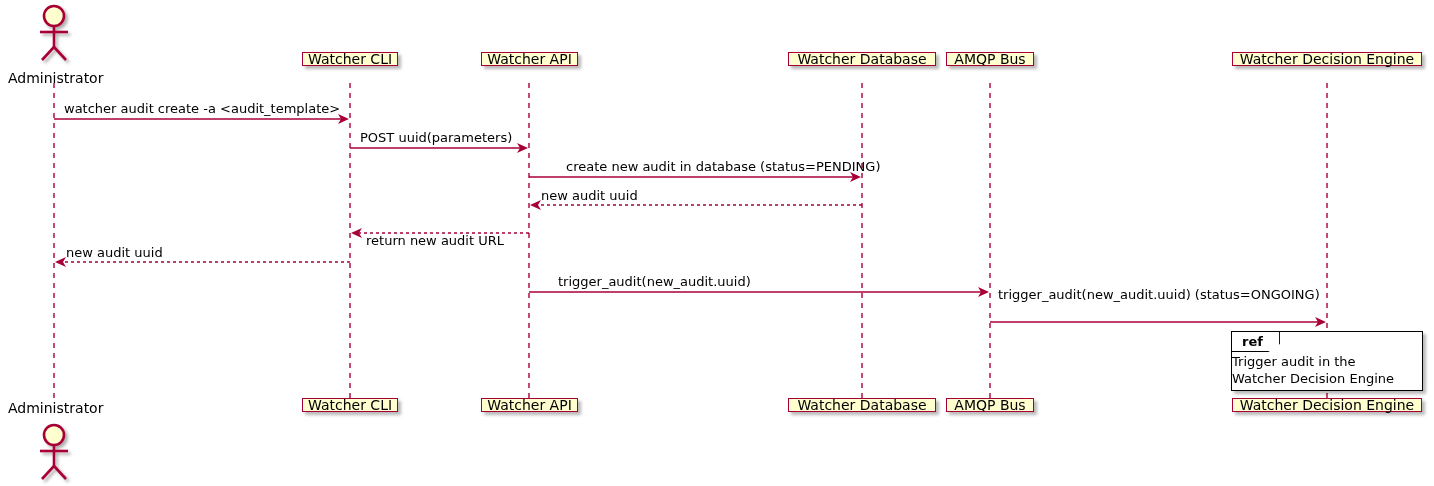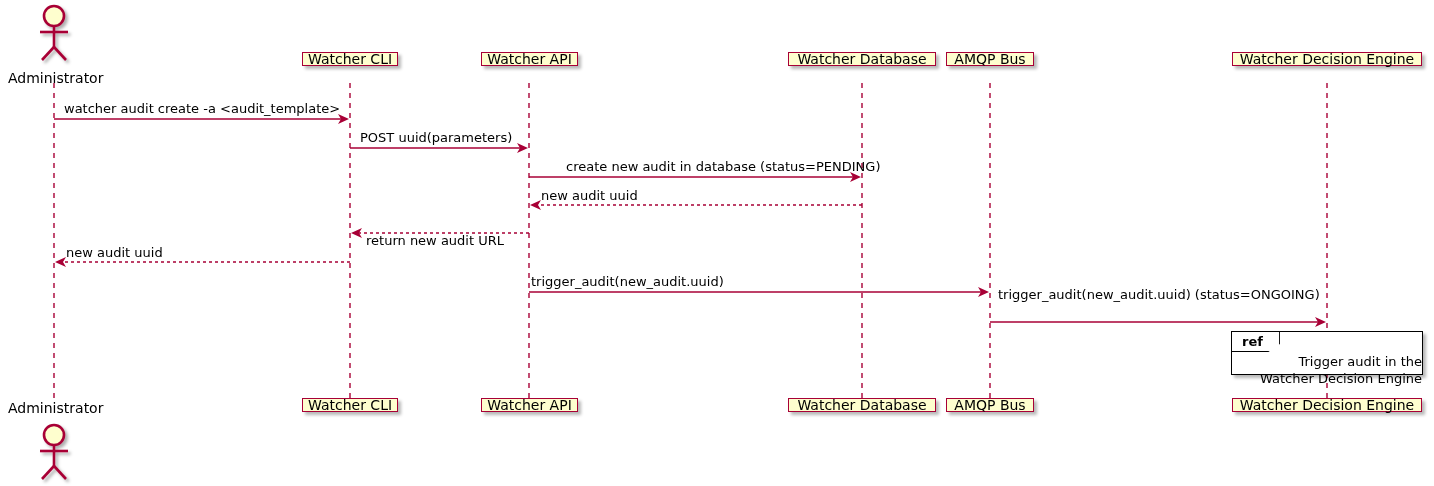--- a/index.html
+++ b/index.html
@@ -76,21 +76,21 @@
     color: #000000;
     padding: 2px 16px 0 10px;
     line-height: 1.25;
     clip-path: polygon(0 0, 100% 0, 100% 60%, 76% 100%, 0 100%);
   }
   .ref-body {
     position: absolute;
     left: 0;
     top: 22px;
     width: 100%;
-    text-align: right;
+    text-align: left;
     font-size: 13px;
     color: #000000;
     line-height: 1.28;
   }
   .ref-body div { white-space: nowrap; }
 </style>
 </head>
 <body>
 
 <div id="diagram">
@@ -177,23 +177,23 @@
       </div>
       <div class="participant-box" style="left: 1232px; top: 398px; width: 190px;">
         <span class="participant-label">Watcher Decision Engine</span>
       </div>
       <div class="msg-label" style="left: 64px; top: 102px; text-align: right;">watcher audit create -a &lt;audit_template&gt;</div>
       <div class="msg-label" style="left: 360px; top: 131px;">POST uuid(parameters)</div>
       <div class="msg-label" style="left: 539px; top: 160px; margin-left: 27px;">create new audit in database (status=PENDING)</div>
       <div class="msg-label" style="left: 541px; top: 189px;">new audit uuid</div>
       <div class="msg-label" style="left: 366px; top: 234px;">return new audit URL</div>
       <div class="msg-label" style="left: 66px; top: 246px;">new audit uuid</div>
-      <div class="msg-label" style="left: 531px; top: 275px;">trigger_audit(new_audit.uuid)</div>
+      <div class="msg-label" style="left: 558px; top: 275px;">trigger_audit(new_audit.uuid)</div>
       <div class="msg-label" style="left: 998px; top: 288px;">trigger_audit(new_audit.uuid) (status=ONGOING)</div>
-      <div class="ref-box" style="left: 1231px; top: 331px; width: 192px; height: 44px;">
+      <div class="ref-box" style="left: 1231px; top: 331px; width: 192px; height: 60px;">
         <div class="ref-tag">ref</div>
         <div class="ref-body">
           <div>Trigger audit in the</div>
           <div>Watcher Decision Engine</div>
         </div>
       </div>
     </div>
 
 </div>
 

